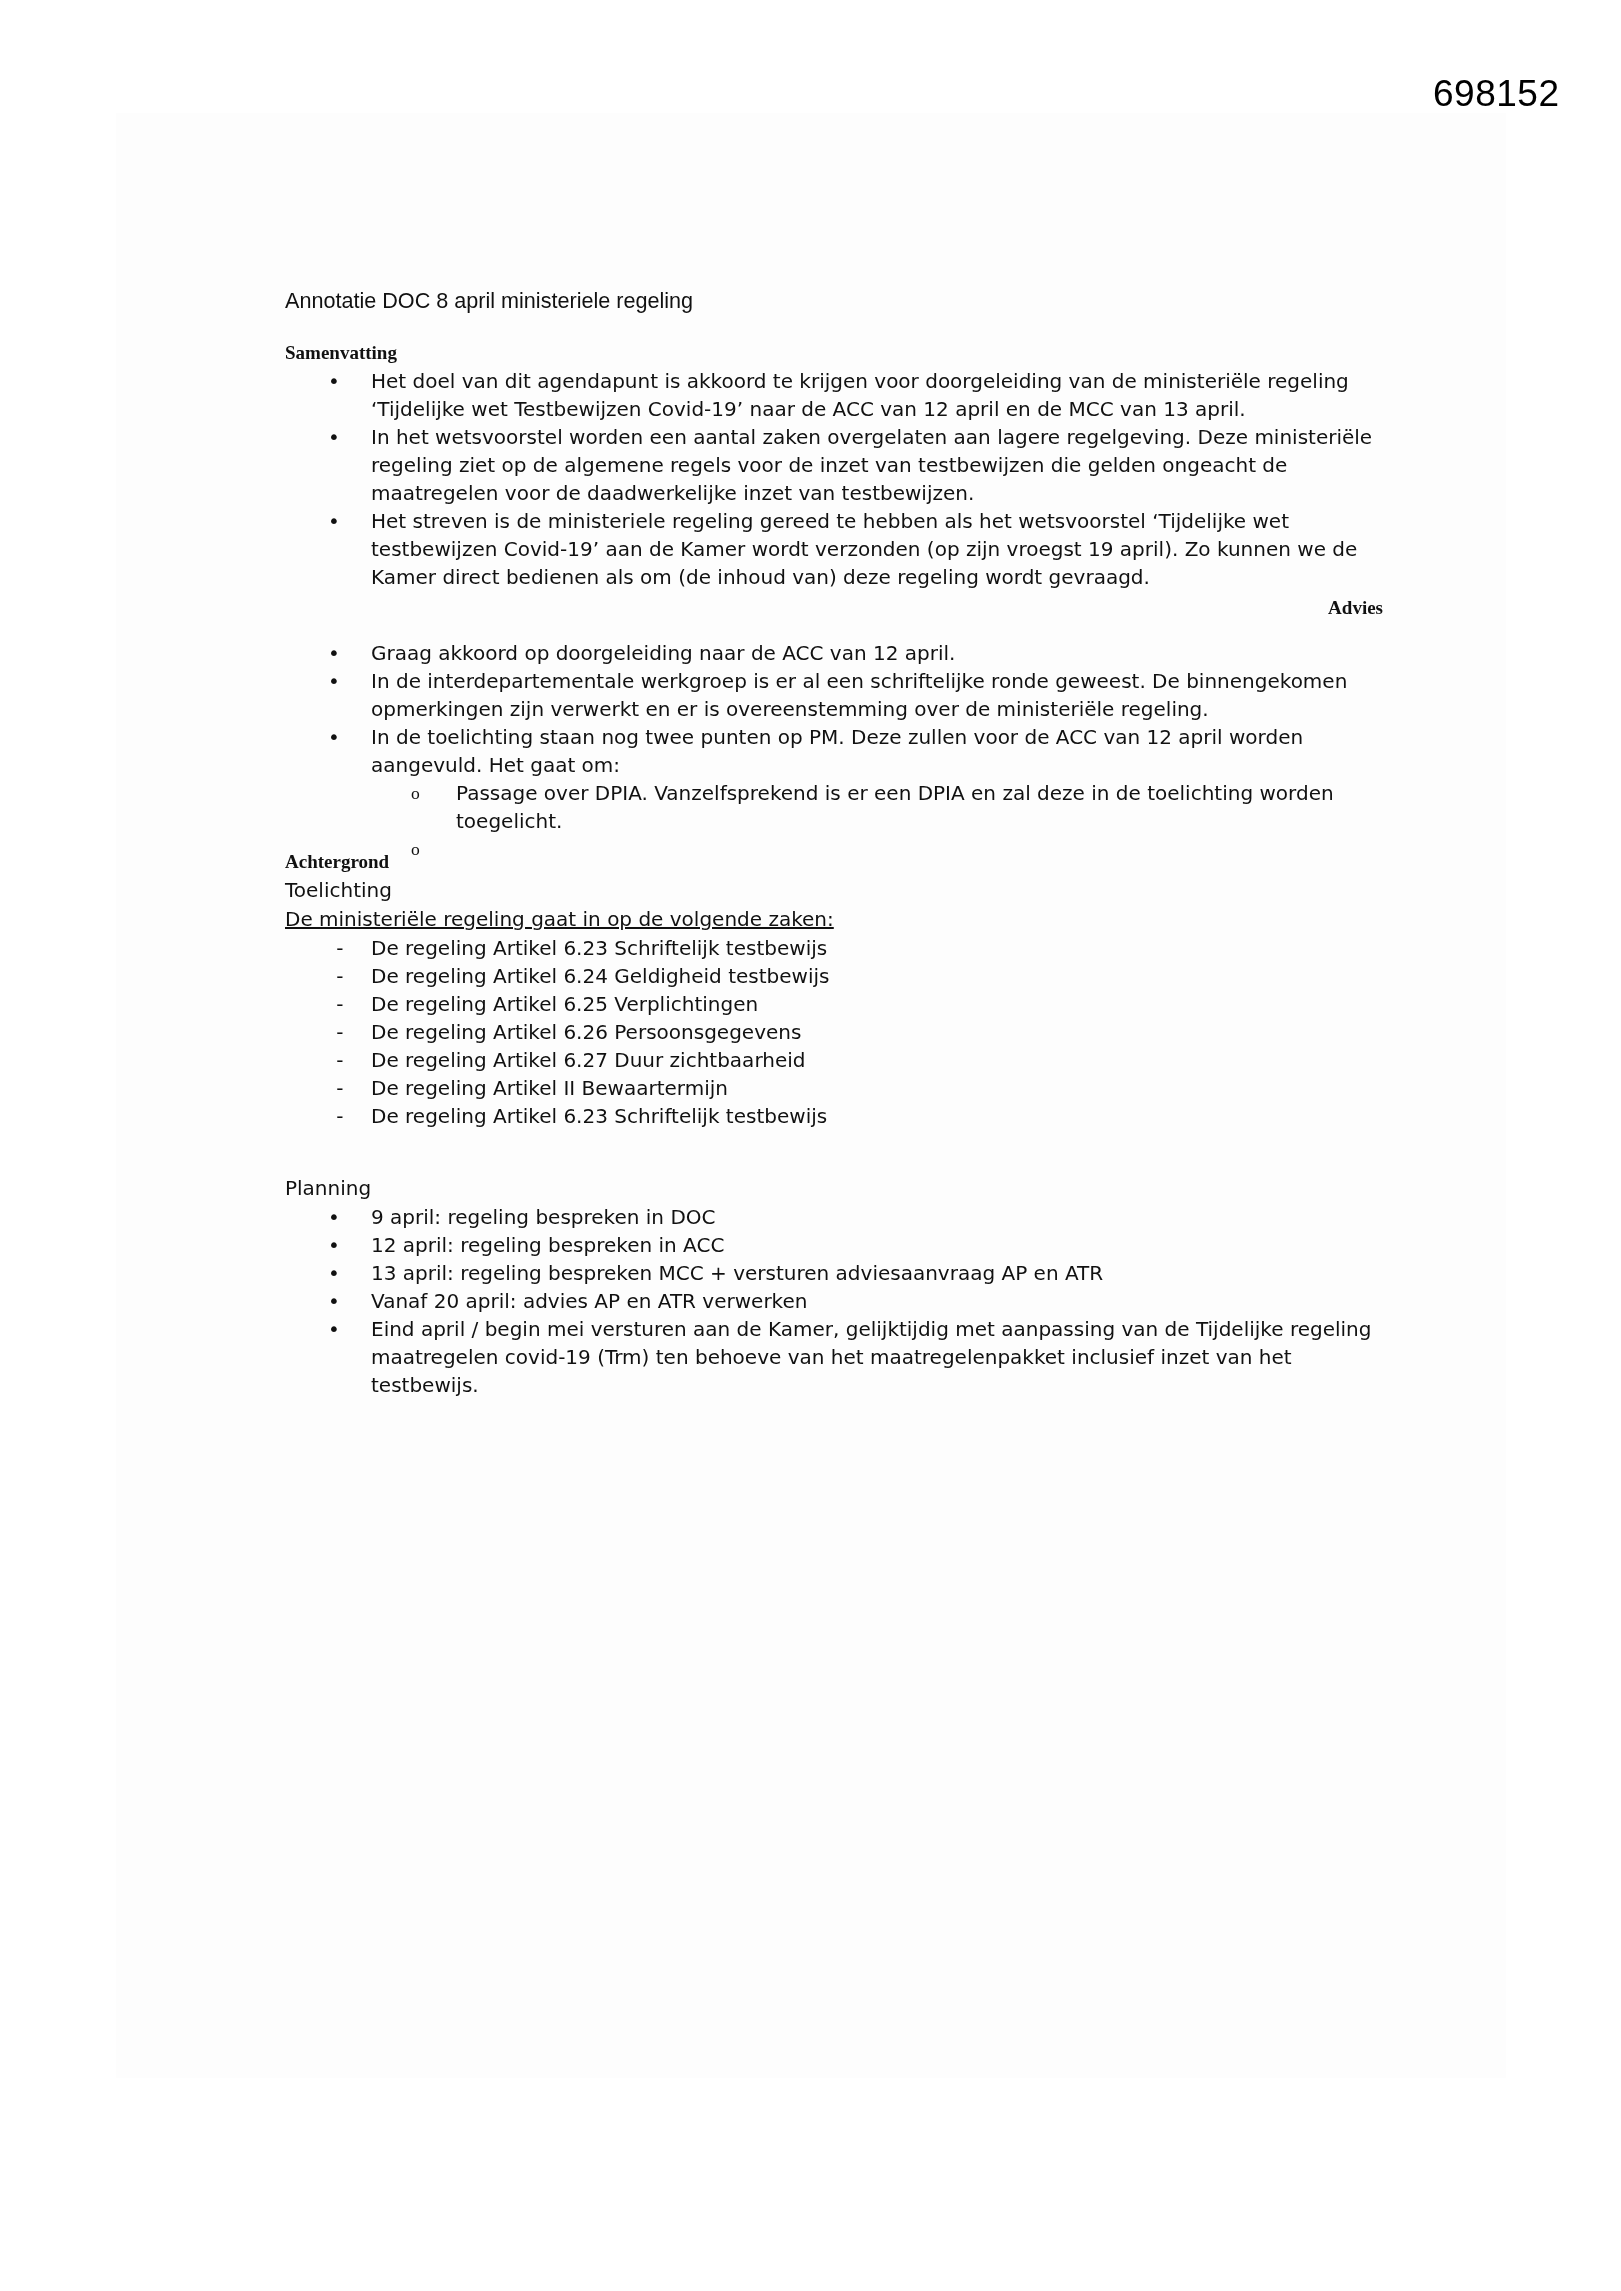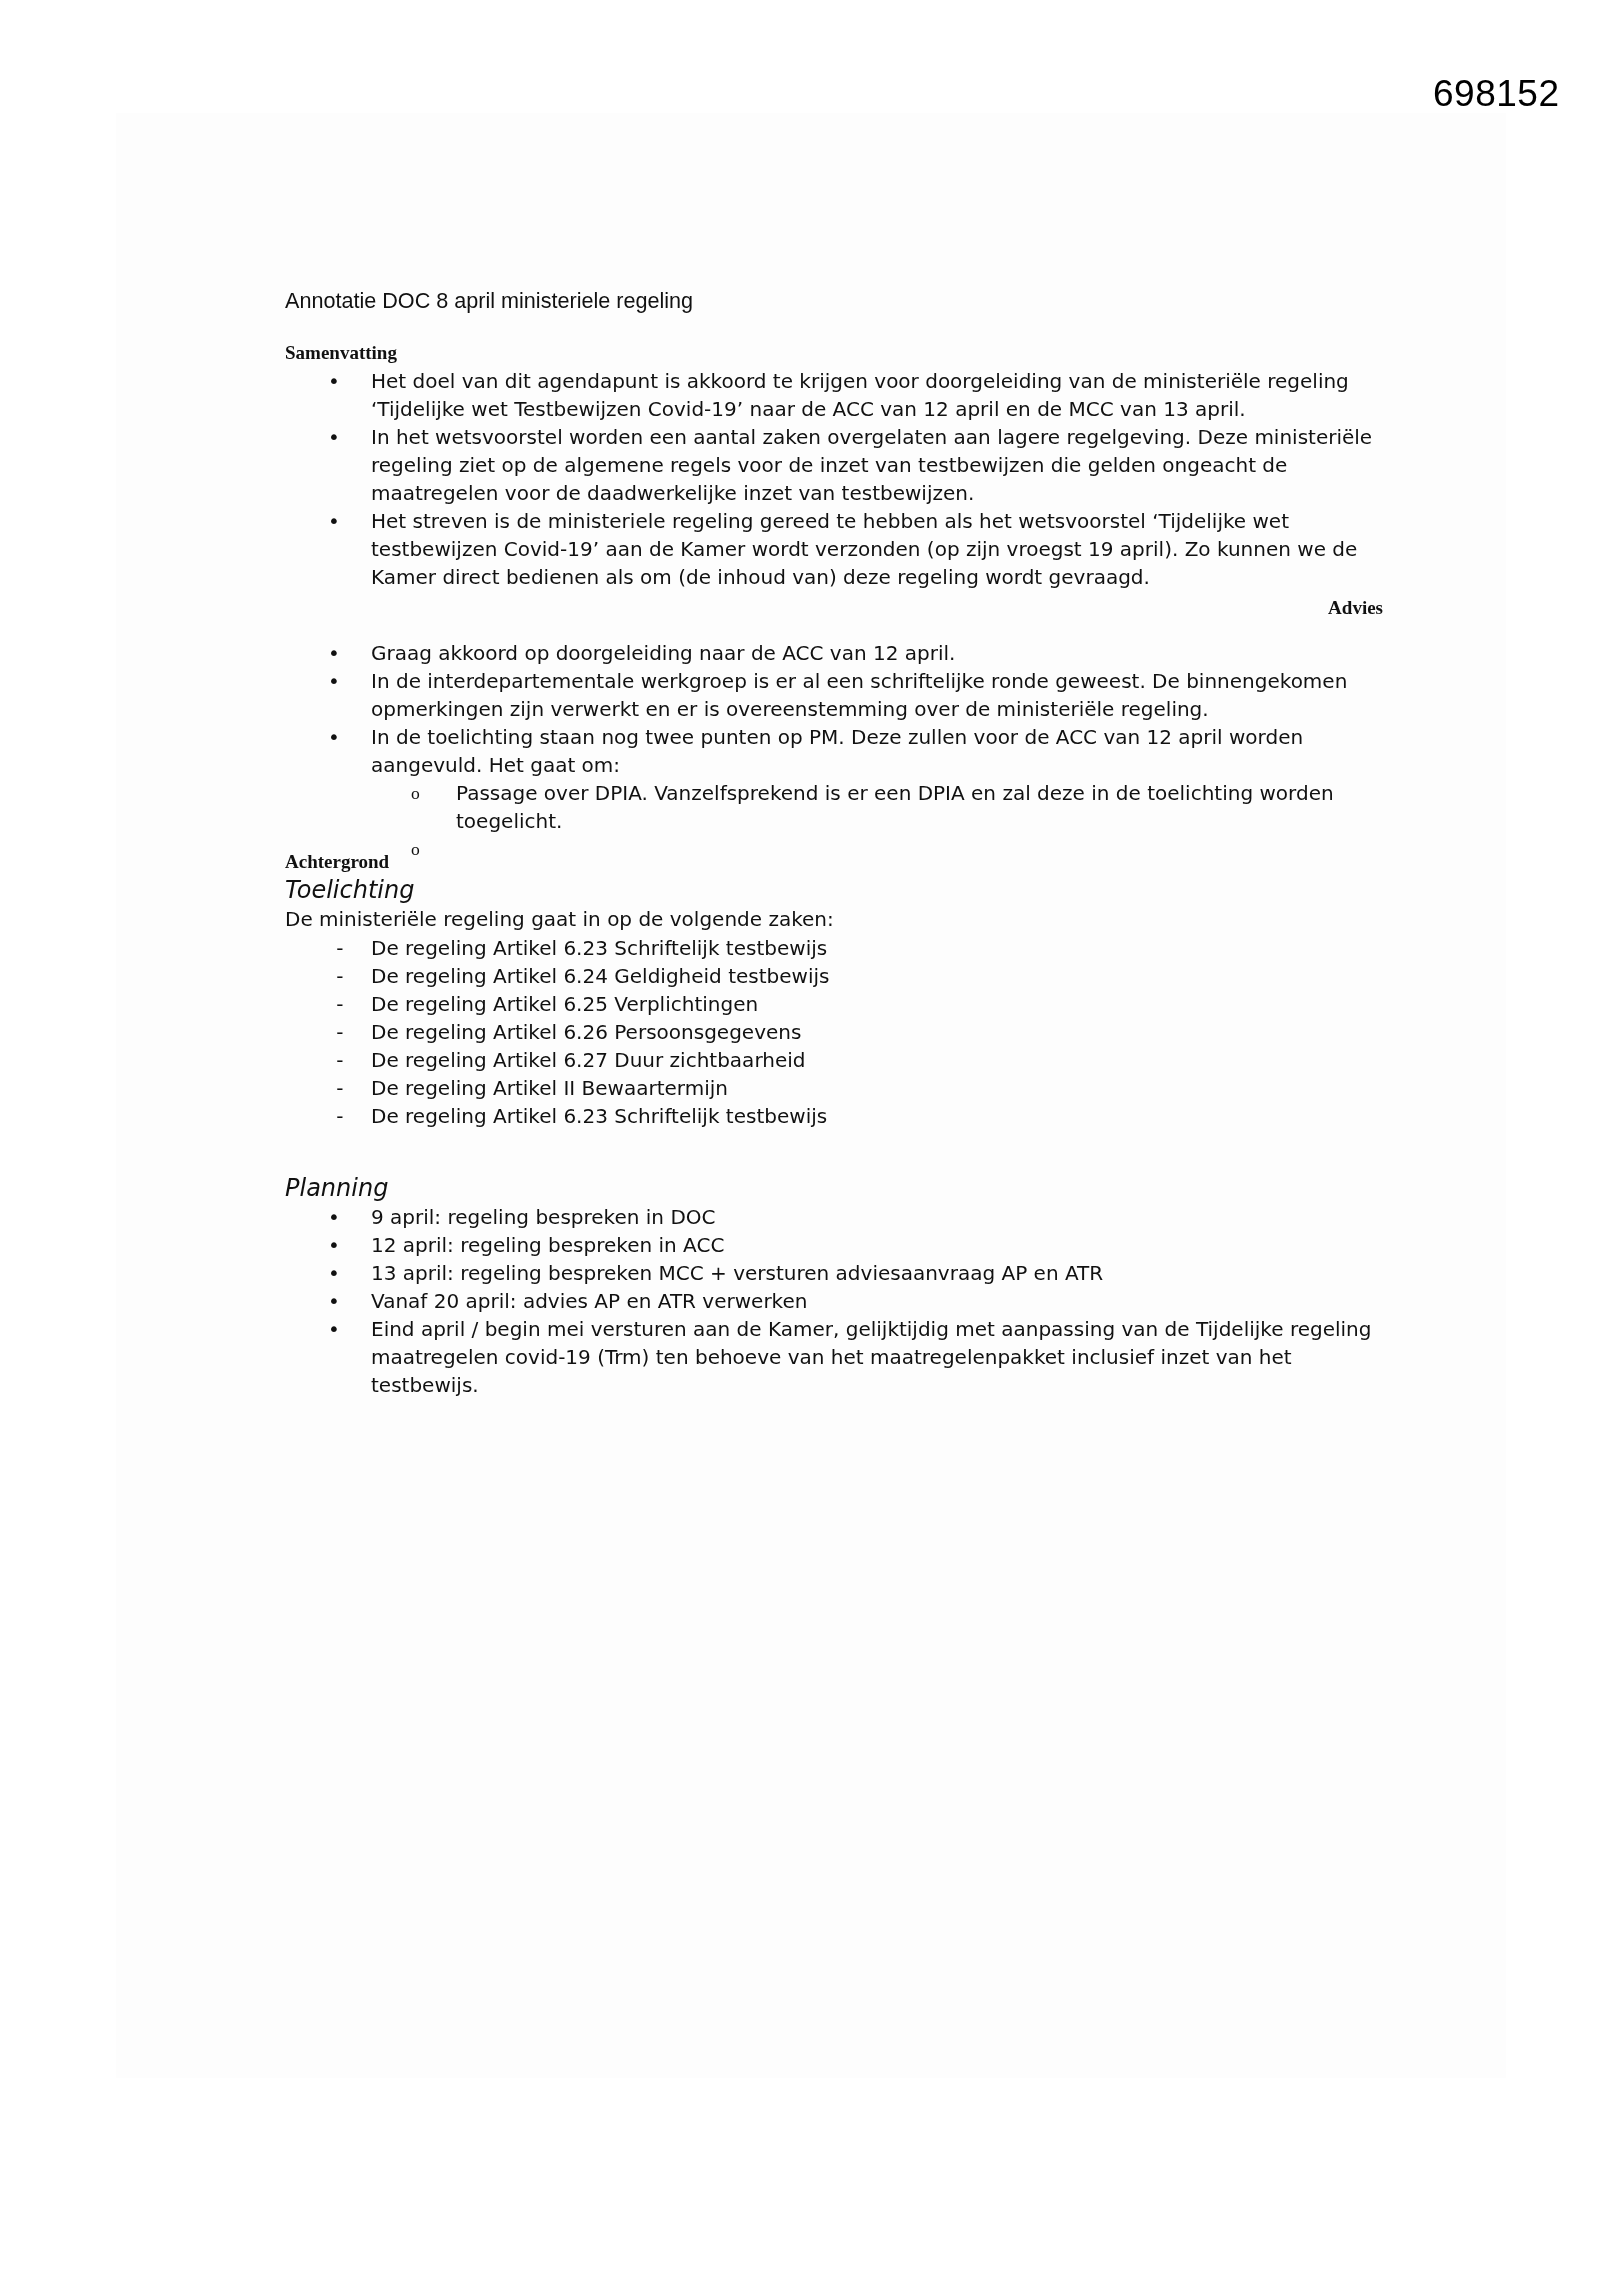--- a/index.html
+++ b/index.html
@@ -14,33 +14,33 @@
   .scan {
     position: absolute; left: 116px; top: 113px; width: 1390px; height: 1965px;
     background: #fdfdfd;
   }
   .page {
     position: absolute; left: 285px; top: 286px; width: 1098px;
     font-family: "DejaVu Sans", sans-serif; font-size: 20px; line-height: 28px;
   }
   .h1 { font-family: "Liberation Sans", sans-serif; font-weight: normal; font-size: 21.6px; height: 29px; line-height: 29px; }
   .h2 { font-family: Liberation Serif, serif; font-weight: bold; font-size: 19px; line-height: 29px; }
-  .em { font-family: "DejaVu Sans", sans-serif; font-style: italic; font-size: 24px; line-height: 29px; }
+  .em { font-family: "DejaVu Sans", sans-serif; font-size: 20px; line-height: 29px; }
   ul.bul { list-style: none; margin: 0; padding: 0; }
   ul.bul > li { position: relative; padding-left: 86px; }
   ul.bul > li > .mark {
     position: absolute; left: 39px; top: 0; width: 19.6px; text-align: center;
   }
   ul.sub { list-style: none; margin: 0; padding: 0; }
   ul.sub > li { position: relative; padding-left: 171px; margin-left: -86px; }
   ul.sub > li > .mark {
     position: absolute; left: 126px; top: 0; font-family: "Liberation Serif", serif; font-size: 17.6px;
   }
   ul.dash > li > .mark { left: 45px; }
-  .plain { line-height: 29px; }
+  .plain { line-height: 29px; text-decoration: underline; }
 </style>
 </head>
 <body>
 
 <div class="docnum">698152</div>
 <div class="scan"></div>
 
 <div class="page">
 
   <div class="h1">Annotatie DOC 8 april ministeriele regeling</div>

